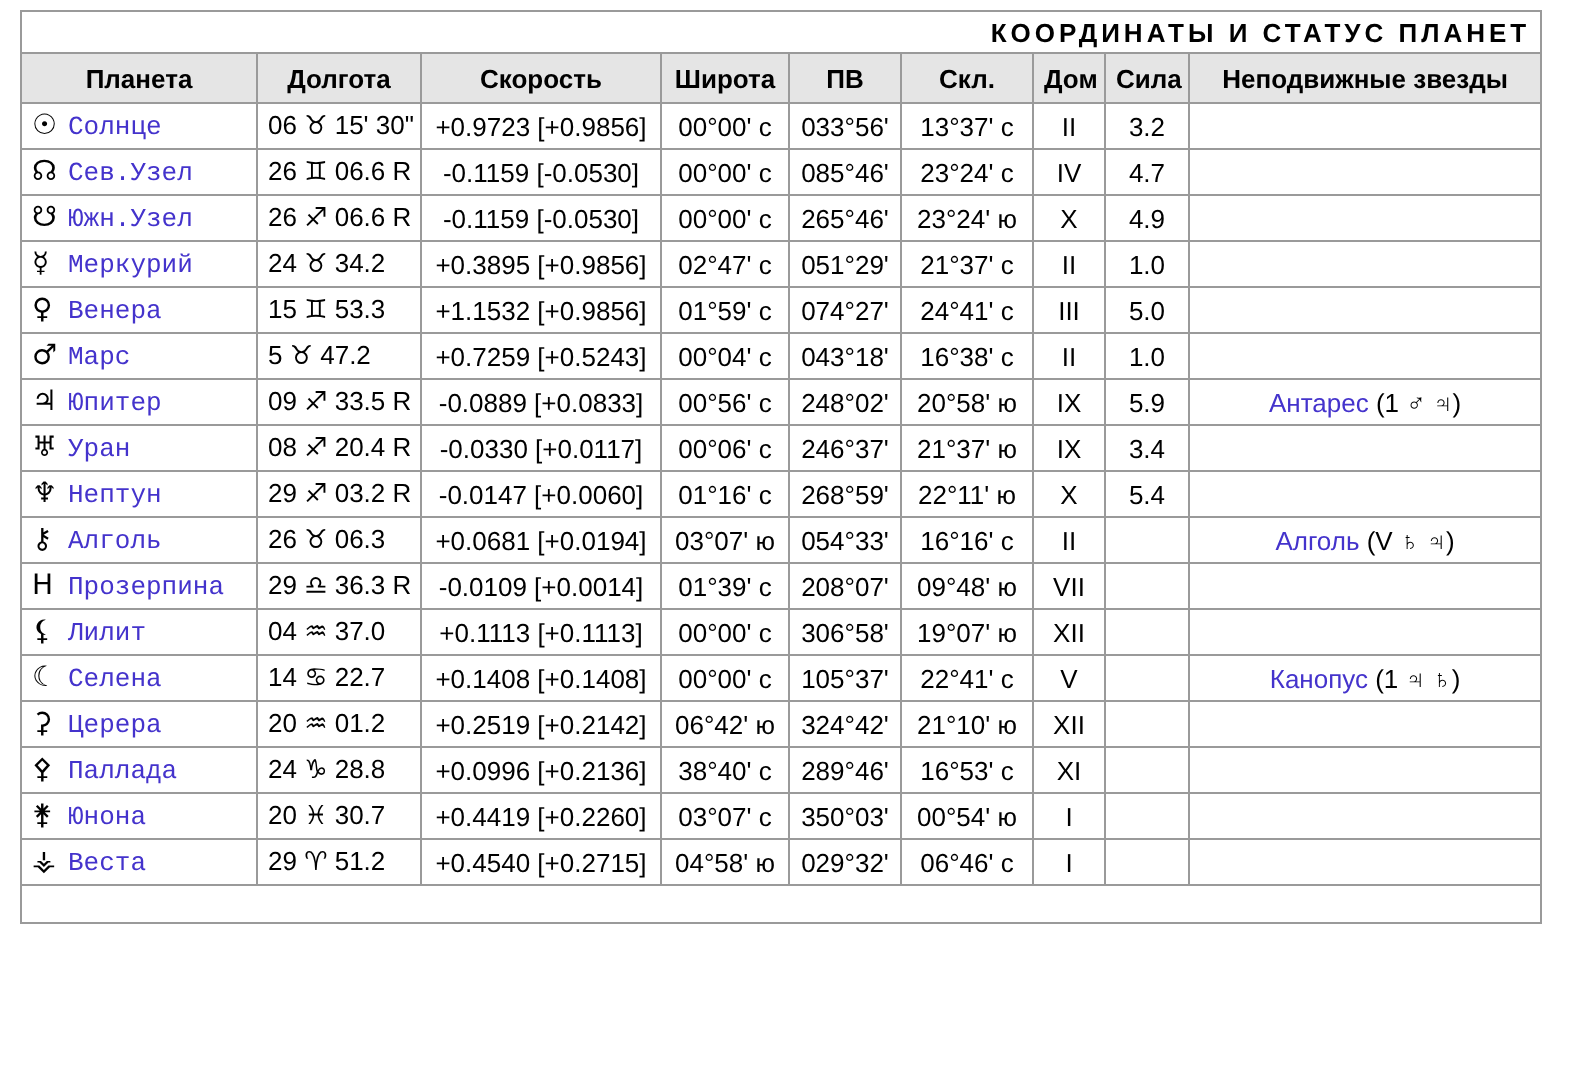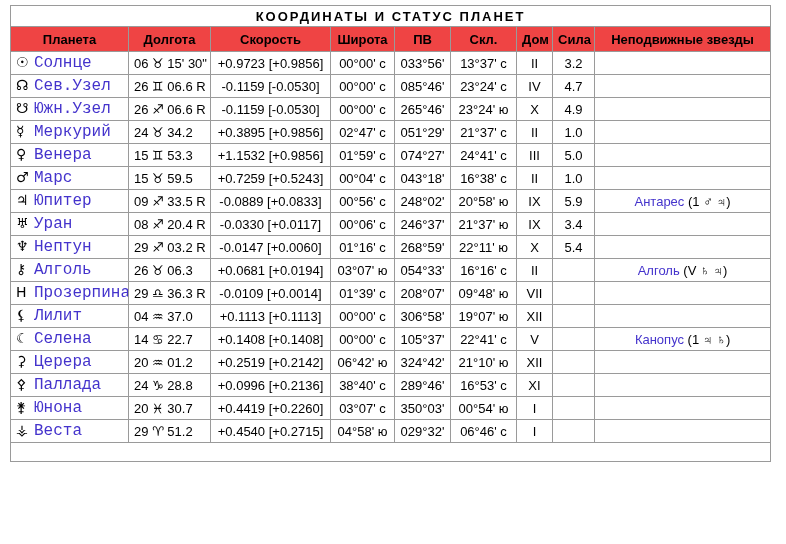--- a/index.html
+++ b/index.html
@@ -18,43 +18,43 @@
     padding:0 5px;
     height:22px;
     overflow:hidden;
     white-space:nowrap;
     vertical-align:middle;
   }
   tr.title-row th{
     background:#ffffff;
     font-weight:bold;
     letter-spacing:2px;
-    text-align:center;
+    text-align:right;
     height:20px;
     font-size:13px;
   }
   tr.header-row th{
-    background:#ef4444;
+    background:#e5e5e5;
     font-weight:bold;
     text-align:center;
     height:24px;
     font-size:13px;
   }
   td.cell-planet{text-align:left;padding-left:8px;}
   .sym{
     font-family:"DejaVu Sans",sans-serif;
     color:#000;
     display:inline-block;
     width:18px;
     font-size:14px;
   }
   .plink{
     color:#4433cc;
     font-family:"Liberation Mono","DejaVu Sans Mono",monospace;
-    font-size:16px;
+    font-size:13px;
     cursor:pointer;
     text-decoration:none;
   }
   td.cell-lon{text-align:left;padding-left:8px;font-family:"Liberation Sans","DejaVu Sans",sans-serif;}
   td.c{text-align:center;}
   td.cell-stars{text-align:center;padding-left:8px;}
   .slink{color:#4433cc;cursor:pointer;text-decoration:none;}
   .sinfo{color:#000;font-family:"Liberation Sans","DejaVu Sans",sans-serif;}
   tr.empty-row td{height:18px;border-left:1px solid #9a9a9a;border-right:1px solid #9a9a9a;}
 </style>
@@ -141,21 +141,21 @@
           <td class="c">+1.1532 [+0.9856]</td>
           <td class="c">01°59' с</td>
           <td class="c">074°27'</td>
           <td class="c">24°41' с</td>
           <td class="c">III</td>
           <td class="c">5.0</td>
           <td class="cell-stars"></td>
         </tr>
         <tr>
           <td class="cell-planet"><span class="sym">♂</span><a class="plink">Марс</a></td>
-          <td class="cell-lon">15 ♉ 59.5</td>
+          <td class="cell-lon">5 ♉ 47.2</td>
           <td class="c">+0.7259 [+0.5243]</td>
           <td class="c">00°04' с</td>
           <td class="c">043°18'</td>
           <td class="c">16°38' с</td>
           <td class="c">II</td>
           <td class="c">1.0</td>
           <td class="cell-stars"></td>
         </tr>
         <tr>
           <td class="cell-planet"><span class="sym">♃</span><a class="plink">Юпитер</a></td>

